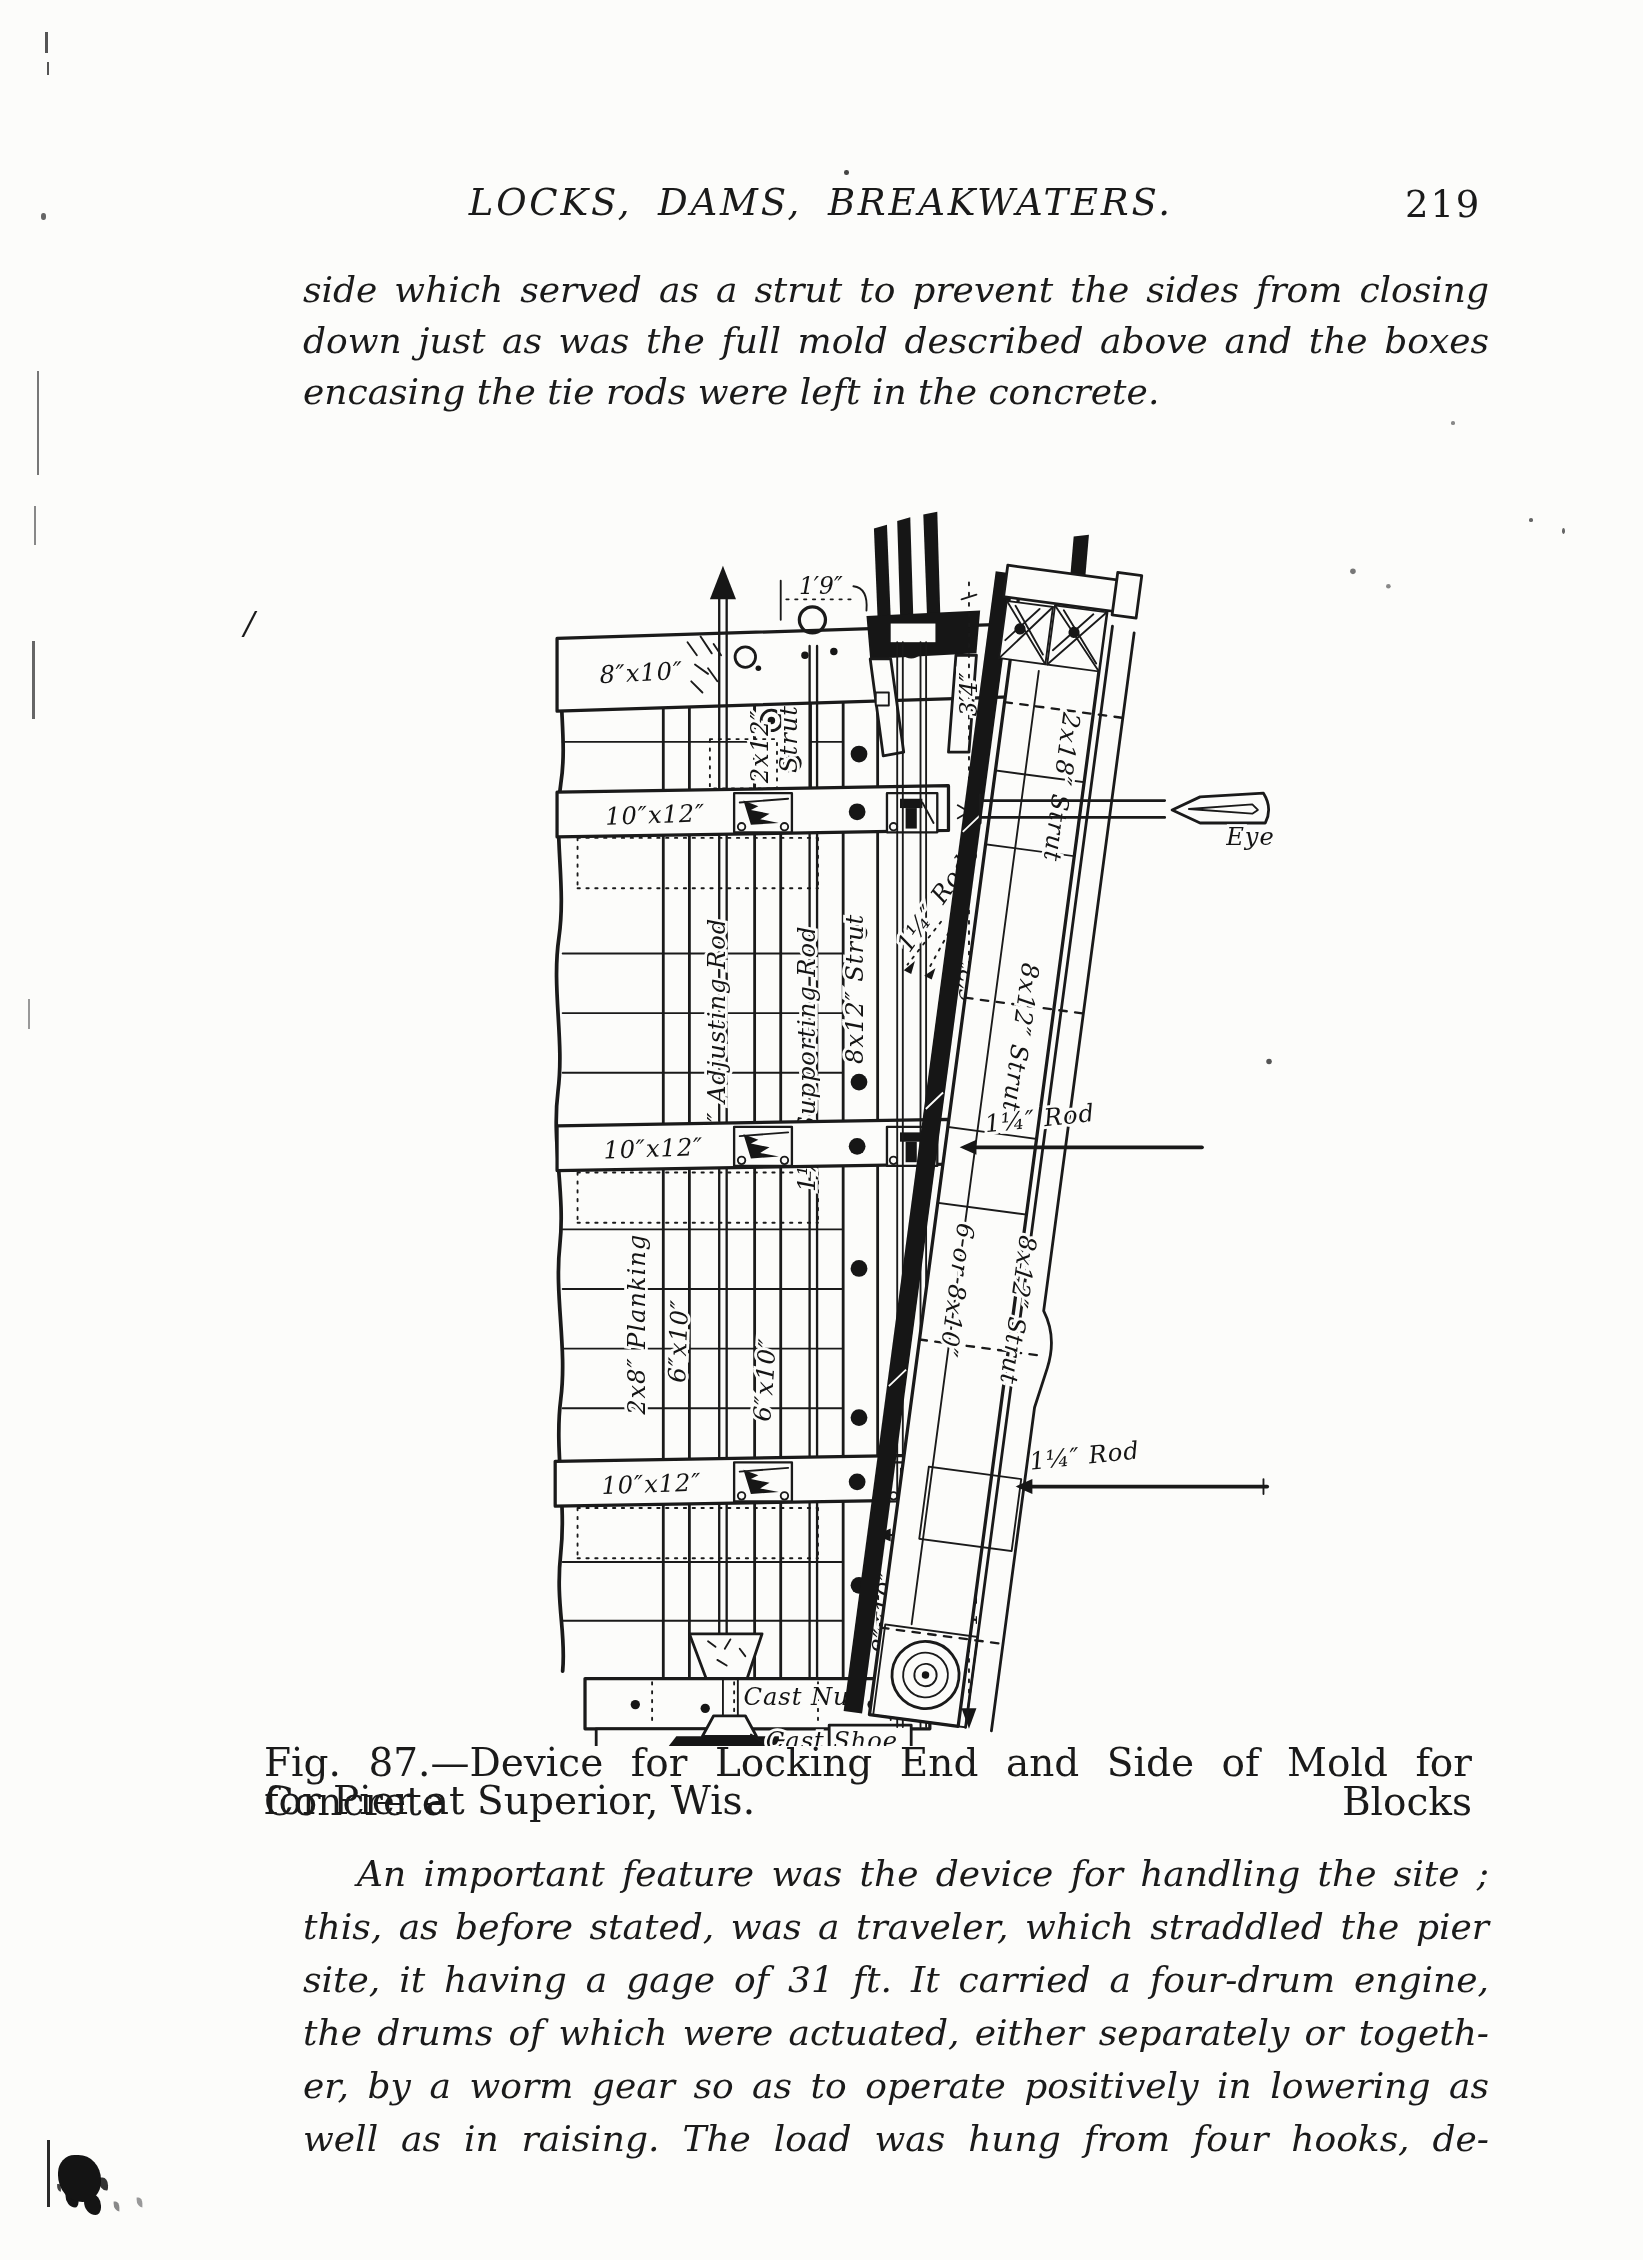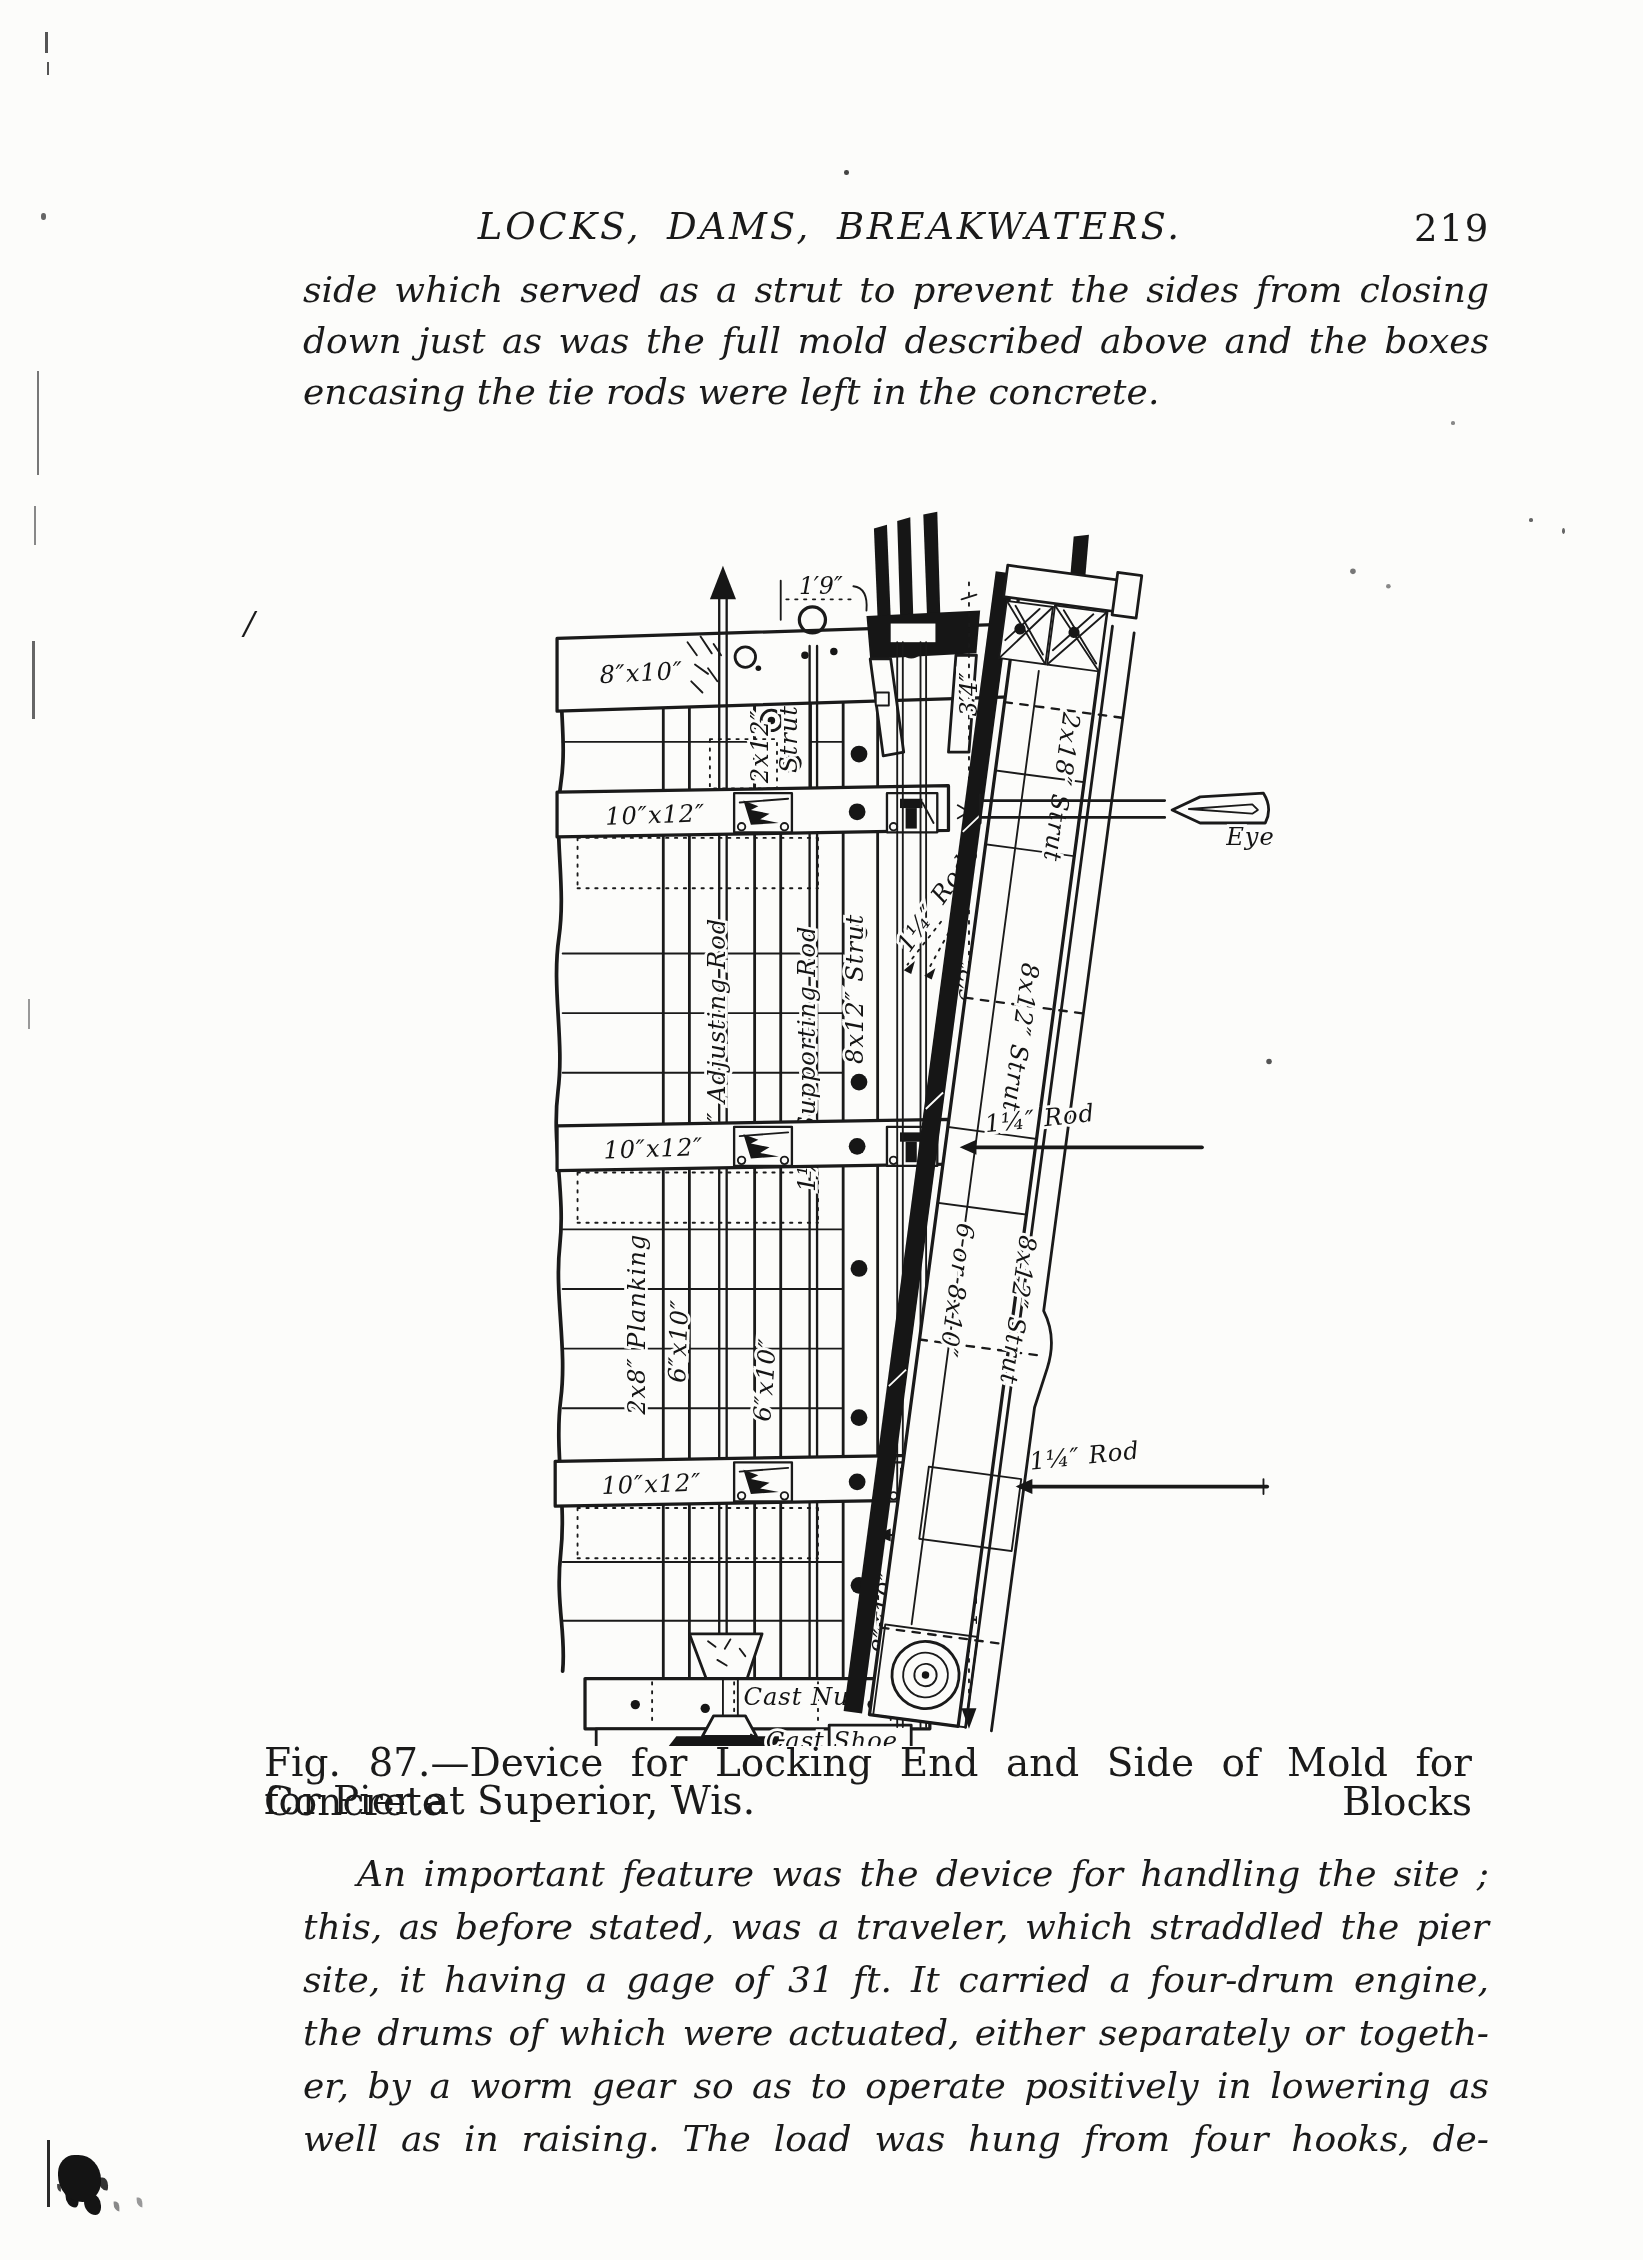--- a/index.html
+++ b/index.html
@@ -1,19 +1,19 @@
 <!DOCTYPE html>
 <html style="font-size:15px"><head>
 <meta charset="utf-8">
 <style>
   html,body{margin:0;padding:0;background:#777;}
   .page{position:relative;width:1644px;height:2261px;background:#fcfcfa;overflow:hidden;
         font-family:"DejaVu Serif",serif;color:#1a1a1a;}
   
-  .header-line{position:absolute;top:181px;left:308px;width:1186px;height:48px;margin-top:24px;}
+  .header-line{position:absolute;top:181px;left:299px;width:1186px;height:48px;}
   .running-title{position:absolute;left:44%;transform:translateX(-50%);font-style:italic;
                  font-size:37px;letter-spacing:2.8px;word-spacing:11.2px;white-space:nowrap;}
   .page-number{position:absolute;right:3.7px;top:1.9px;font-size:37px;letter-spacing:1.9px;}
   
   .para{position:absolute;left:303px;width:1186px;font-size:36px;font-style:italic;}
   .para .ln{height:51px;line-height:51px;text-align:justify;text-align-last:justify;}
   .p2 .ln{height:53px;line-height:53px;}
   .para .jlast{text-align-last:left;}
   .indent{text-indent:54px;}
   .p1{top:264px;}

